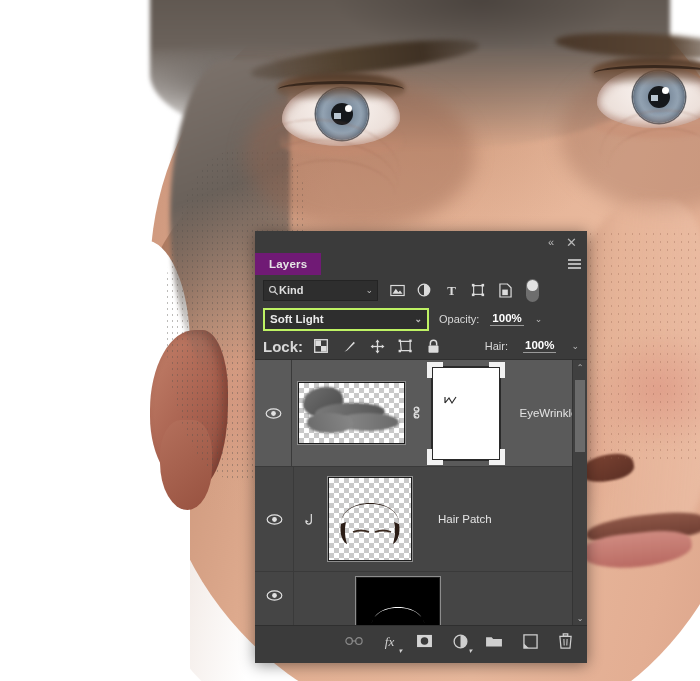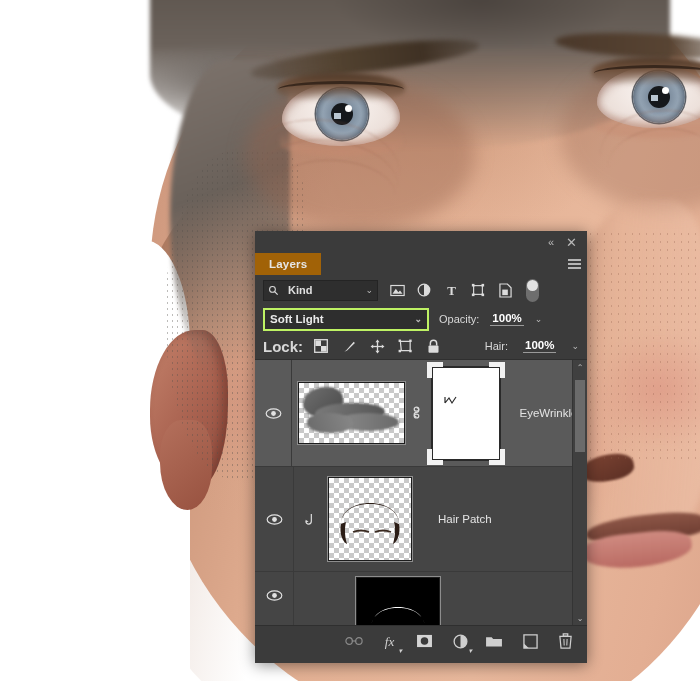--- a/index.html
+++ b/index.html
@@ -169,35 +169,35 @@
     height:22px;background:#3b3b3b;display:flex;align-items:center;
     justify-content:flex-end;gap:12px;padding-right:10px;flex:0 0 auto;
   }
   .tb-btn{color:#b9b9b9;font-size:11px;cursor:default;line-height:1;}
   .tb-btn.close{font-size:13px;}
   .tabstrip{
     height:22px;background:#3b3b3b;display:flex;align-items:stretch;
     flex:0 0 auto;position:relative;
   }
   .tab{
-    background:#a16207;padding:0 14px;display:flex;align-items:center;
+    background:#701a75;padding:0 14px;display:flex;align-items:center;
     font-size:11.5px;color:#e6e6e6;font-weight:bold;letter-spacing:.2px;
   }
   .tabfill{flex:1;background:#3b3b3b;}
   .hamburger{
     width:26px;display:flex;flex-direction:column;justify-content:center;
     align-items:center;gap:2.5px;background:#3b3b3b;
   }
   .hamburger i{display:block;width:13px;height:1.5px;background:#b5b5b5;}
 
   .row{display:flex;align-items:center;flex:0 0 auto;}
   .filter-row{height:30px;padding:0 8px;gap:8px;background:#3b3b3b;}
   .kind-select{
     width:105px;height:19px;background:#2e2e2e;border:1px solid #242424;
-    display:flex;align-items:center;padding:0 4px;gap:9px;color:#e0e0e0;font-size:11px;
+    display:flex;align-items:center;padding:0 4px;gap:0;color:#e0e0e0;font-size:11px;
   }
   .kind-select .lbl{flex:1;font-weight:bold;}
   .ficons{display:flex;align-items:center;gap:9px;margin-left:2px;}
   .ficon{width:18px;height:18px;display:flex;align-items:center;justify-content:center;color:#d8d8d8;}
   .pill{
     width:13px;height:22px;border-radius:7px;background:#6e6e6e;
     display:flex;align-items:flex-start;justify-content:center;padding-top:1px;margin-left:3px;
   }
   .pill b{display:block;width:11px;height:11px;border-radius:50%;background:#e2e2e2;}
 

